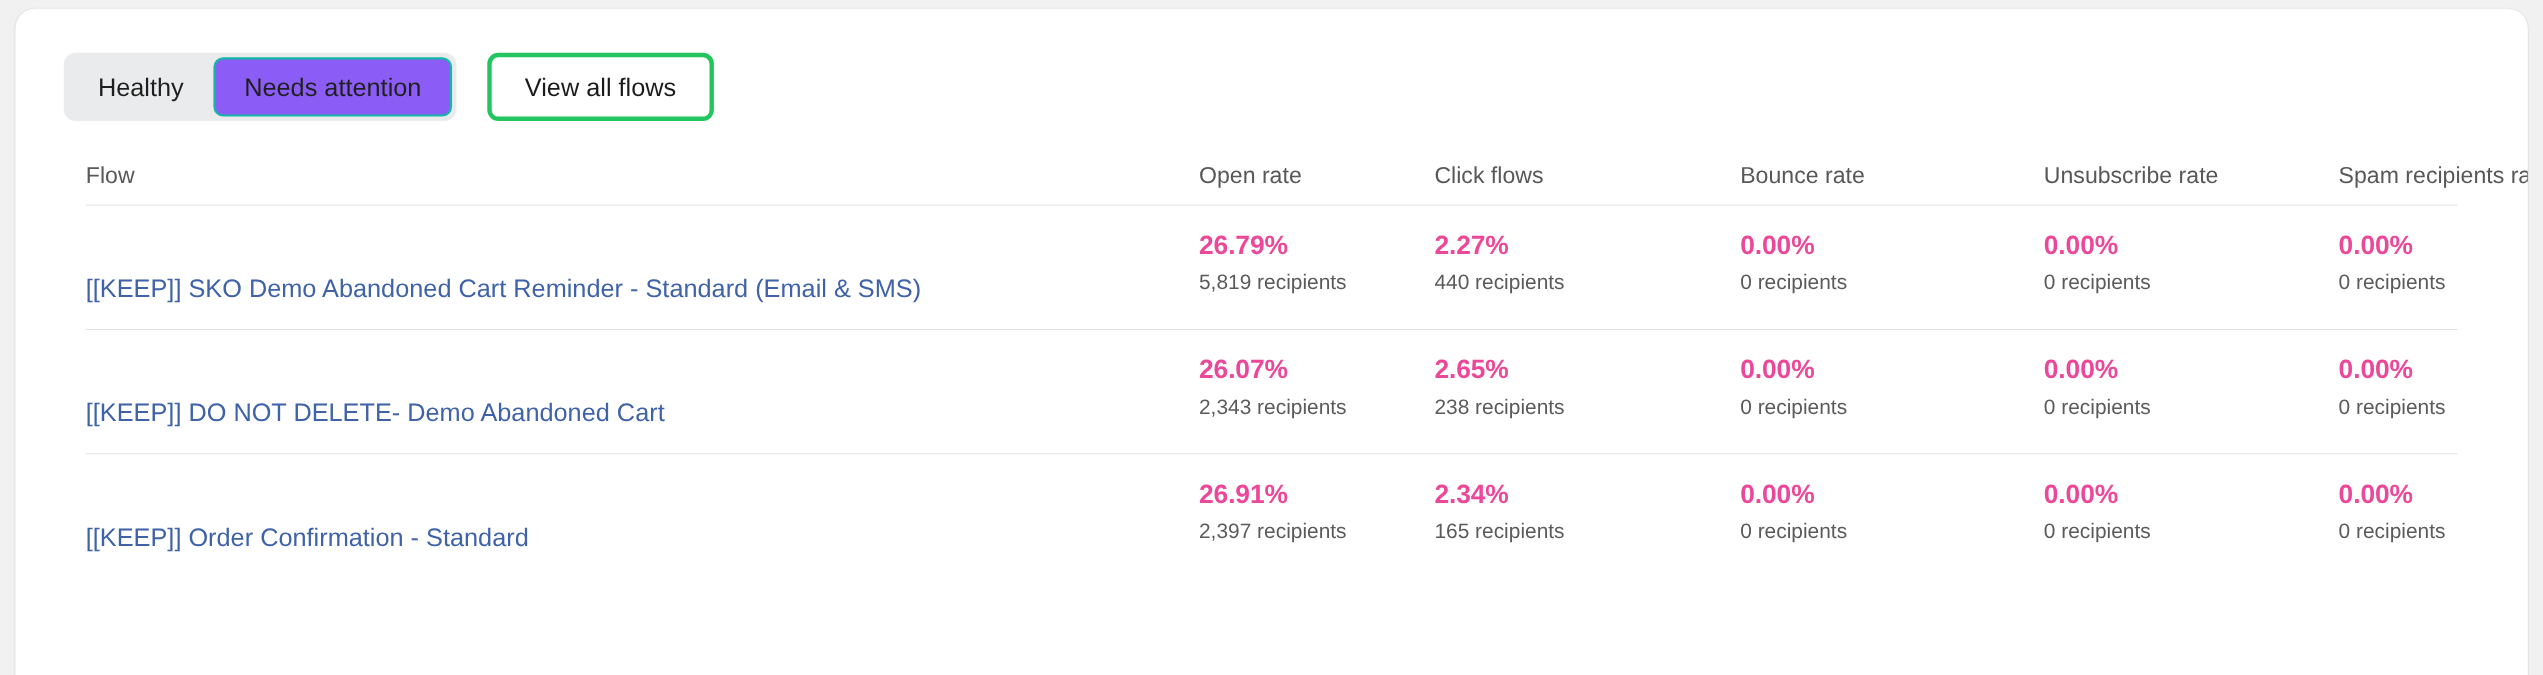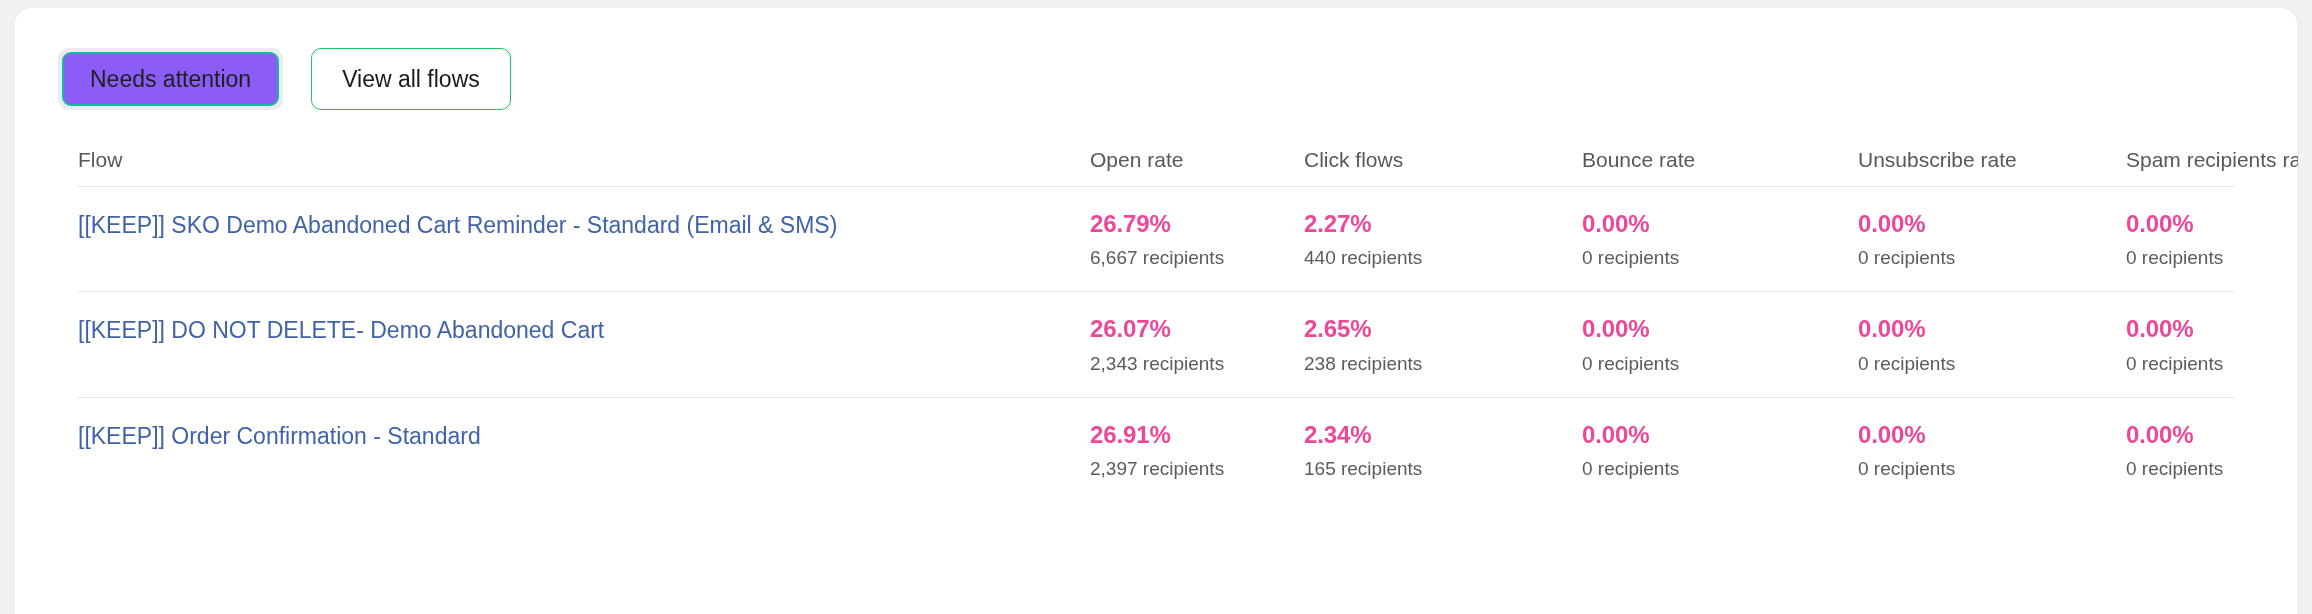--- a/index.html
+++ b/index.html
@@ -101,21 +101,21 @@
   
   .btn-outline {
     display: flex;
     align-items: center;
     justify-content: center;
     height: 62px;
     padding: 0 30px;
     font-size: 23px;
     color: #1a1a1a;
     background: #ffffff;
-    border: 1px solid #22c55e;
+    border: 4px solid #22c55e;
     border-radius: 10px;
     box-sizing: border-box;
     white-space: nowrap;
     cursor: pointer;
     font-family: "Liberation Sans", sans-serif;
   }
 
   
   .table-wrap {
     padding: 0 64px;
@@ -155,20 +155,21 @@
   .col-spam      { width: auto; }
 
   .flow-link {
     font-size: 23px;
     color: #3f62a8;
     text-decoration: none;
     line-height: 1.25;
     display: inline-block;
     padding-right: 24px;
     cursor: pointer;
+    margin-top: 37px;
   }
 
   .metric-value {
     font-size: 24px;
     font-weight: 700;
     color: #ec4899;
     line-height: 1.1;
     letter-spacing: -0.1px;
   }
 
@@ -187,20 +188,21 @@
 <body>
 
 <div class="card">
 
   <div class="card-header">
 
 
     <div class="header-right">
 
       <div class="segmented">
+        <div class="segment">Healthy</div>
         <div class="segment selected">Needs attention</div>
       </div>
 
       <div class="btn-outline">View all flows</div>
 
     </div>
   </div>
 
   <div class="table-wrap">
     <table class="flows">
@@ -223,21 +225,21 @@
         </tr>
       </thead>
       <tbody>
 
         <tr>
           <td class="flow-cell">
             <a class="flow-link">[[KEEP]] SKO Demo Abandoned Cart Reminder - Standard (Email &amp; SMS)</a>
           </td>
           <td>
             <div class="metric-value">26.79%</div>
-            <div class="metric-sub">6,667 recipients</div>
+            <div class="metric-sub">5,819 recipients</div>
           </td>
           <td>
             <div class="metric-value">2.27%</div>
             <div class="metric-sub">440 recipients</div>
           </td>
           <td>
             <div class="metric-value">0.00%</div>
             <div class="metric-sub">0 recipients</div>
           </td>
           <td>

